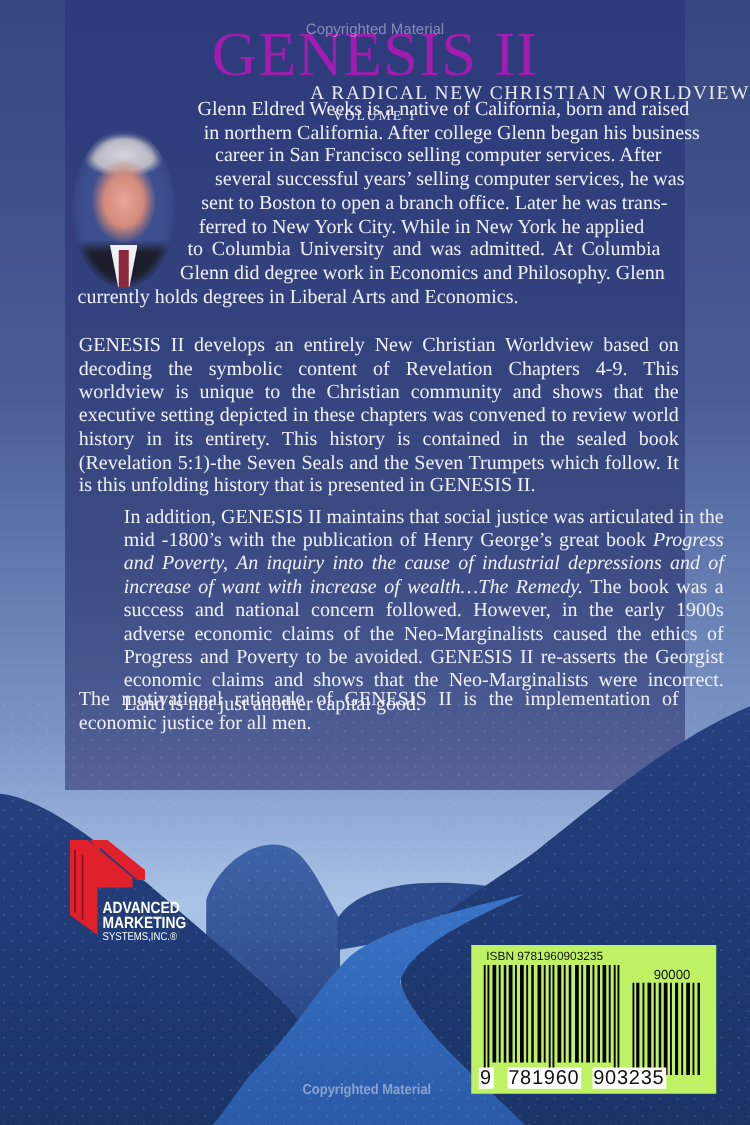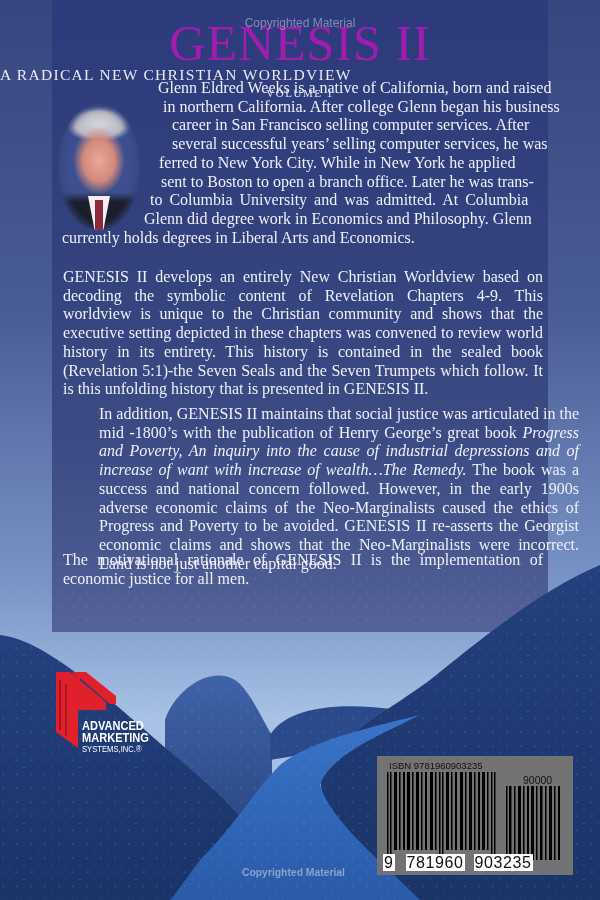--- a/index.html
+++ b/index.html
@@ -16,21 +16,21 @@
   .watermark-top {
     position: absolute; top: 16px; left: 0; width: 600px; text-align: center;
     font-family: "Liberation Sans", "DejaVu Sans", sans-serif;
     font-size: 12px; color: rgba(200,205,225,0.55); z-index: 3;
   }
   .title {
     position: absolute; top: 16px; left: 0; width: 600px; text-align: center;
     font-size: 50px; color: #a21caf; letter-spacing: 1px; line-height: 54px;
   }
   .subtitle {
-    position: absolute; top: 66px; left: 0; width: 600px; text-align: left;
+    position: absolute; top: 66px; left: 0; width: 600px; text-align: right;
     font-size: 15.5px; color: #e8eaf3; letter-spacing: 1.3px;
   }
   .volume {
     position: absolute; top: 87px; left: 0; width: 600px; text-align: center;
     font-size: 11px; color: #e8eaf3; letter-spacing: 1.5px;
   }
   .photo {
     position: absolute; left: 58px; top: 104px; width: 82px; height: 126px;
     border-radius: 50%;
     background:
@@ -65,21 +65,21 @@
   .logo { position: absolute; left: 56px; top: 670px; width: 110px; height: 80px; }
   .logo-text {
     position: absolute; left: 82px; top: 720px;
     font-family: "Liberation Sans", "DejaVu Sans", sans-serif; color: #ffffff;
     font-weight: bold; line-height: 10px; transform: scaleX(0.85); transform-origin: left;
   }
   .logo-text .l1, .logo-text .l2 { font-size: 13px; display: block; line-height: 12px; }
   .logo-text .l3 { font-size: 9px; display: block; line-height: 10px; font-weight: normal; }
   .barcode {
     position: absolute; left: 377px; top: 756px; width: 196px; height: 119px;
-    background: #737373;
+    background: #bef264;
   }
   .isbn-label {
     position: absolute; left: 12px; top: 4px;
     font-family: "Liberation Sans", "DejaVu Sans", sans-serif; font-size: 9.5px; color: #111;
   }
   .addon-label {
     position: absolute; left: 146px; top: 18px;
     font-family: "Liberation Sans", "DejaVu Sans", sans-serif; font-size: 10.5px; color: #111;
   }
   .bars-main { position: absolute; left: 8px; top: 16px; width: 112px; height: 86px; }
@@ -144,22 +144,22 @@
   <div class="photo">
     <div class="shirt"></div>
     <div class="tie"></div>
   </div>
 
   <div class="bio">
     <span class="line" style="padding-left:96px">Glenn Eldred Weeks is a native of California, born and raised</span>
     <span class="line" style="padding-left:101px">in northern California. After college Glenn began his business</span>
     <span class="line" style="padding-left:110px">career in San Francisco selling computer services.  After</span>
     <span class="line" style="padding-left:110px">several successful years’ selling computer services, he was</span>
+    <span class="line" style="padding-left:99px">sent to Boston to open a branch office. Later he was trans-</span>
     <span class="line" style="padding-left:97px">ferred to New York City. While in New York he applied</span>
-    <span class="line" style="padding-left:99px">sent to Boston to open a branch office. Later he was trans-</span>
     <span class="line" style="padding-left:88px; word-spacing:3px">to Columbia University and was admitted. At Columbia</span>
     <span class="line" style="padding-left:82px">Glenn did degree work in Economics and Philosophy. Glenn</span>
     <span class="line" style="padding-left:0px">currently holds degrees in Liberal Arts and Economics.</span>
   </div>
 
   <div class="para p2">GENESIS II develops an entirely New Christian Worldview based on decoding the symbolic content of Revelation Chapters 4-9. This worldview is unique to the Christian community and shows that the executive setting depicted in these chapters was convened to review world history in its entirety. This history is contained in the sealed book (Revelation 5:1)-the Seven Seals and the Seven Trumpets which follow. It is this unfolding history that is presented in GENESIS II.</div>
 
   <div class="para p3"><span>In addition, GENESIS II maintains that social justice was articulated in the mid -1800’s with the publication of  Henry  George’s great book </span><em>Progress and Poverty, An inquiry into the cause of industrial depressions and of increase of want with increase of wealth…The Remedy.</em><span> The book was a success and national concern followed. However, in the early 1900s adverse economic claims of the Neo-Marginalists caused the ethics  of  Progress and Poverty to  be  avoided. GENESIS II re-asserts the Georgist economic claims and shows that the Neo-Marginalists were incorrect. Land is not just another capital good.</span></div>
 
   <div class="para p4">The motivational rationale of GENESIS II is the implementation of economic justice for all men.</div>

